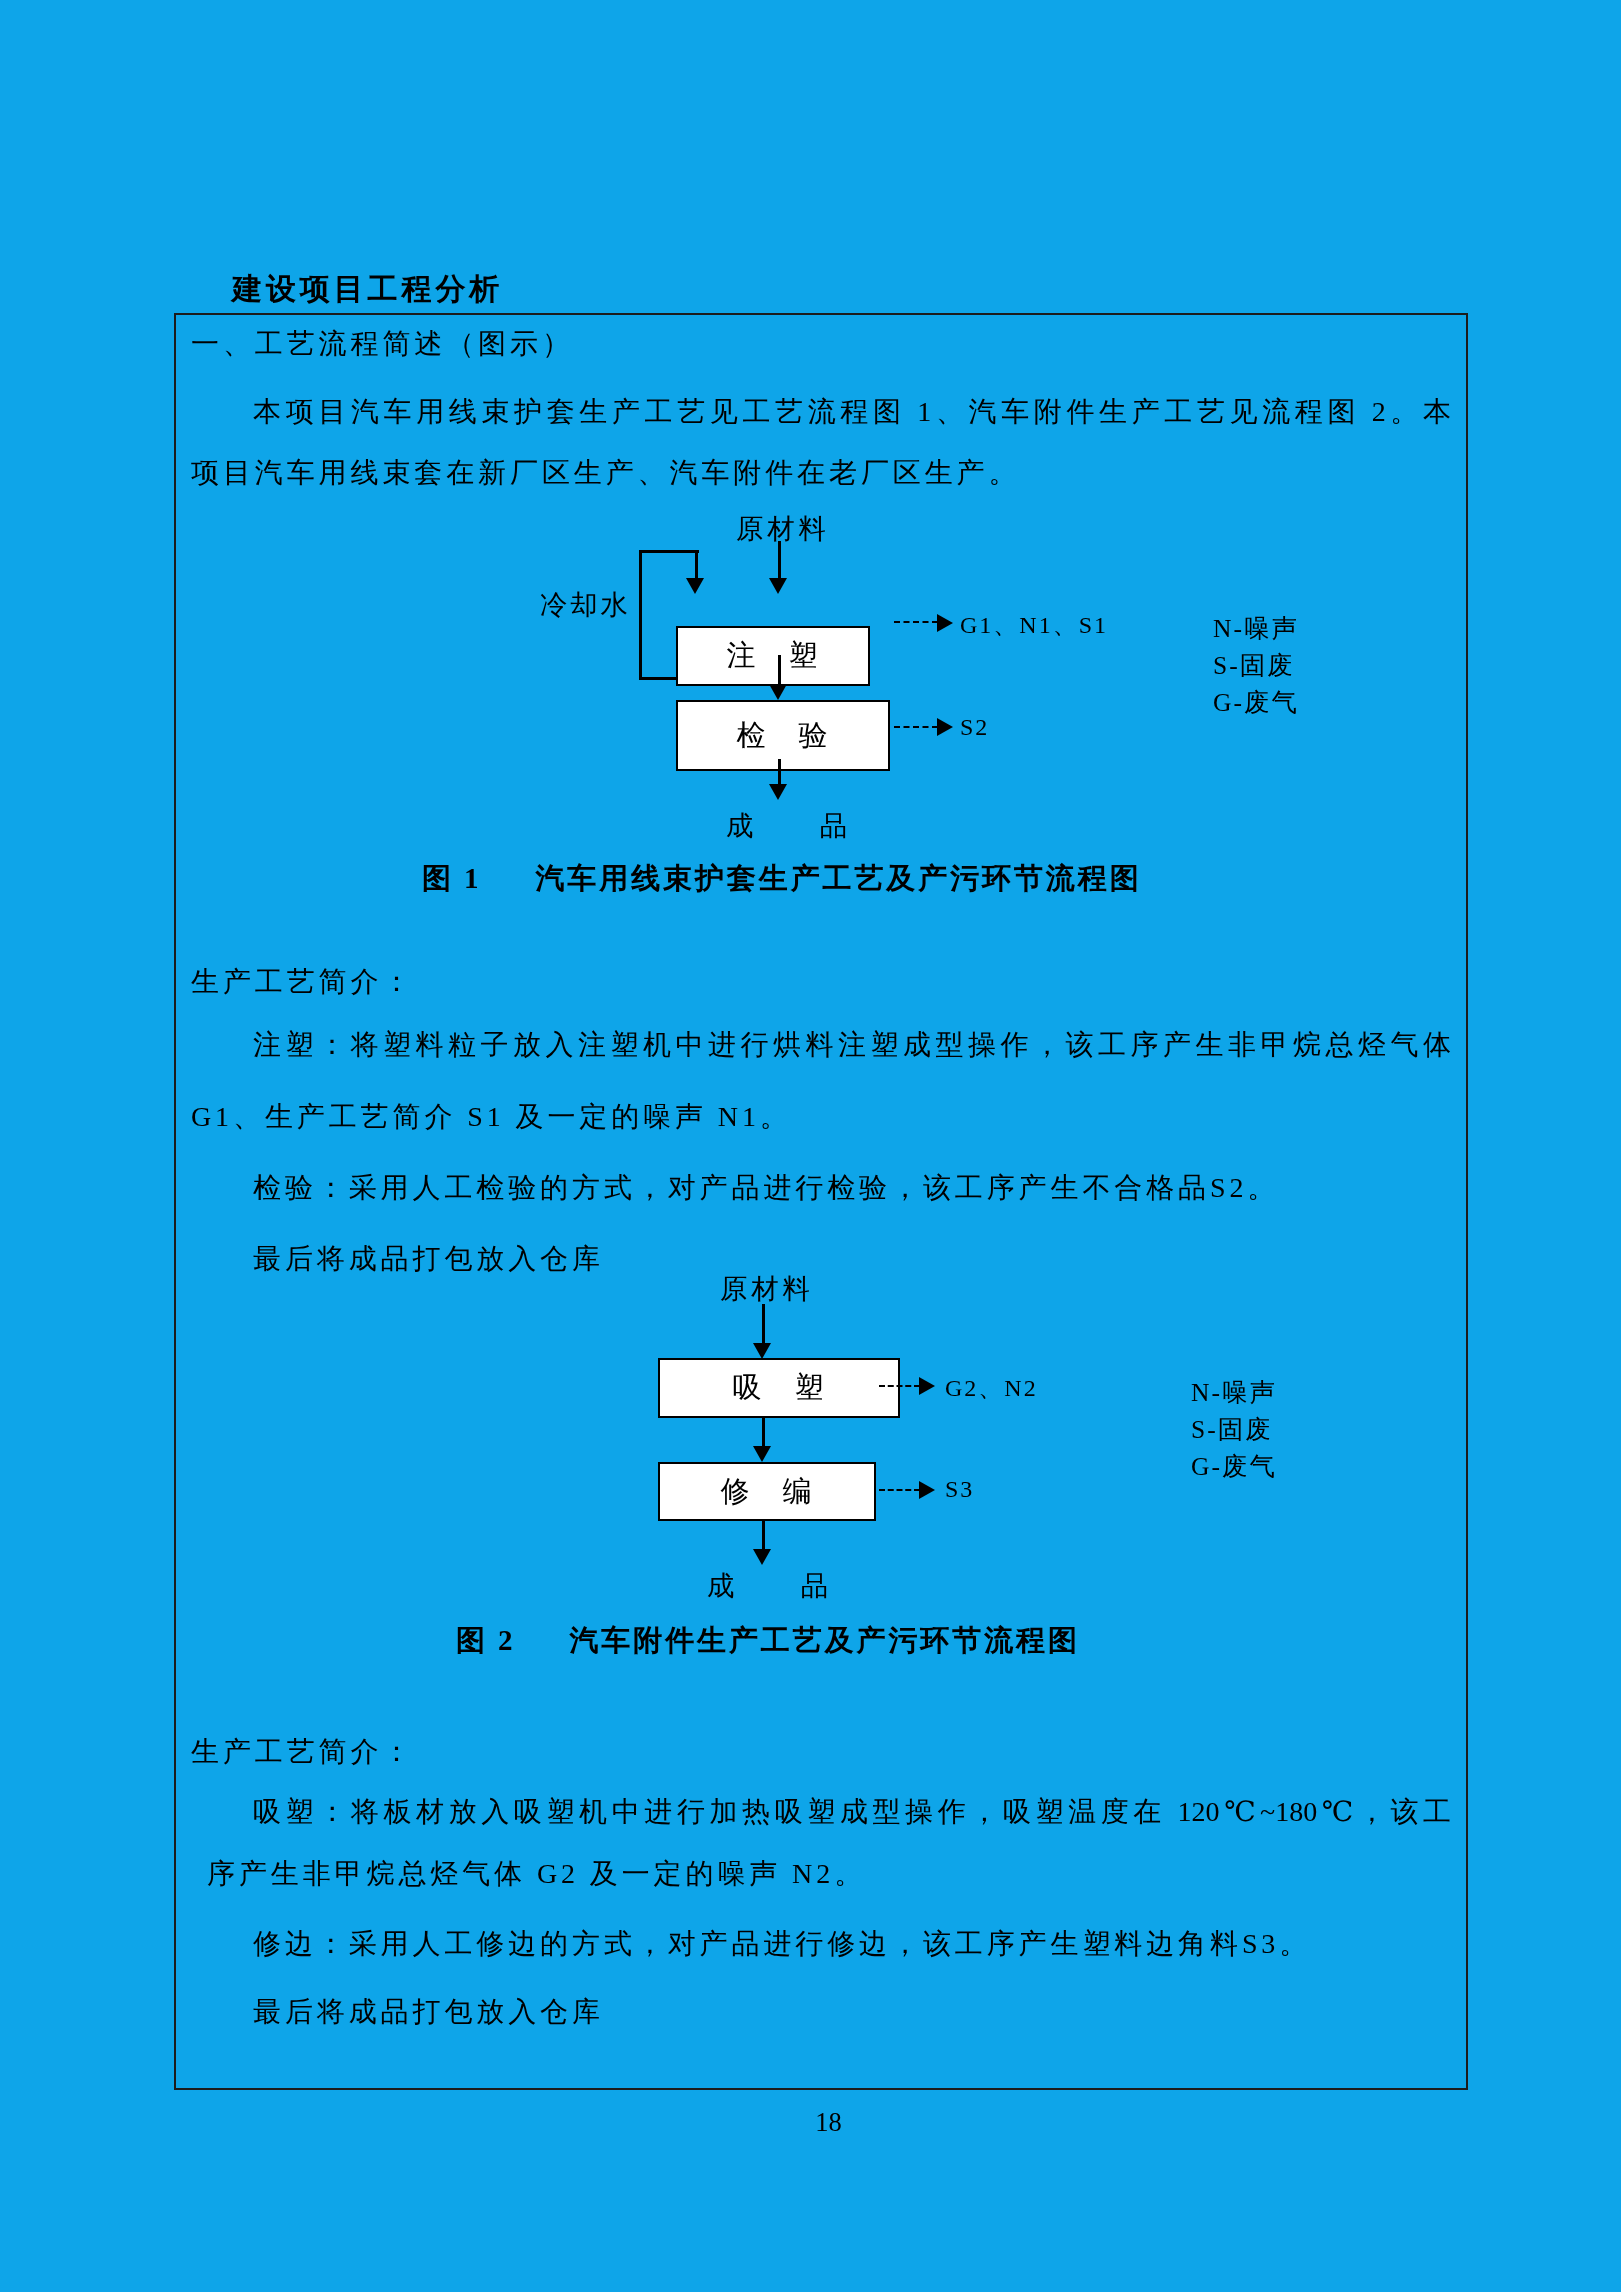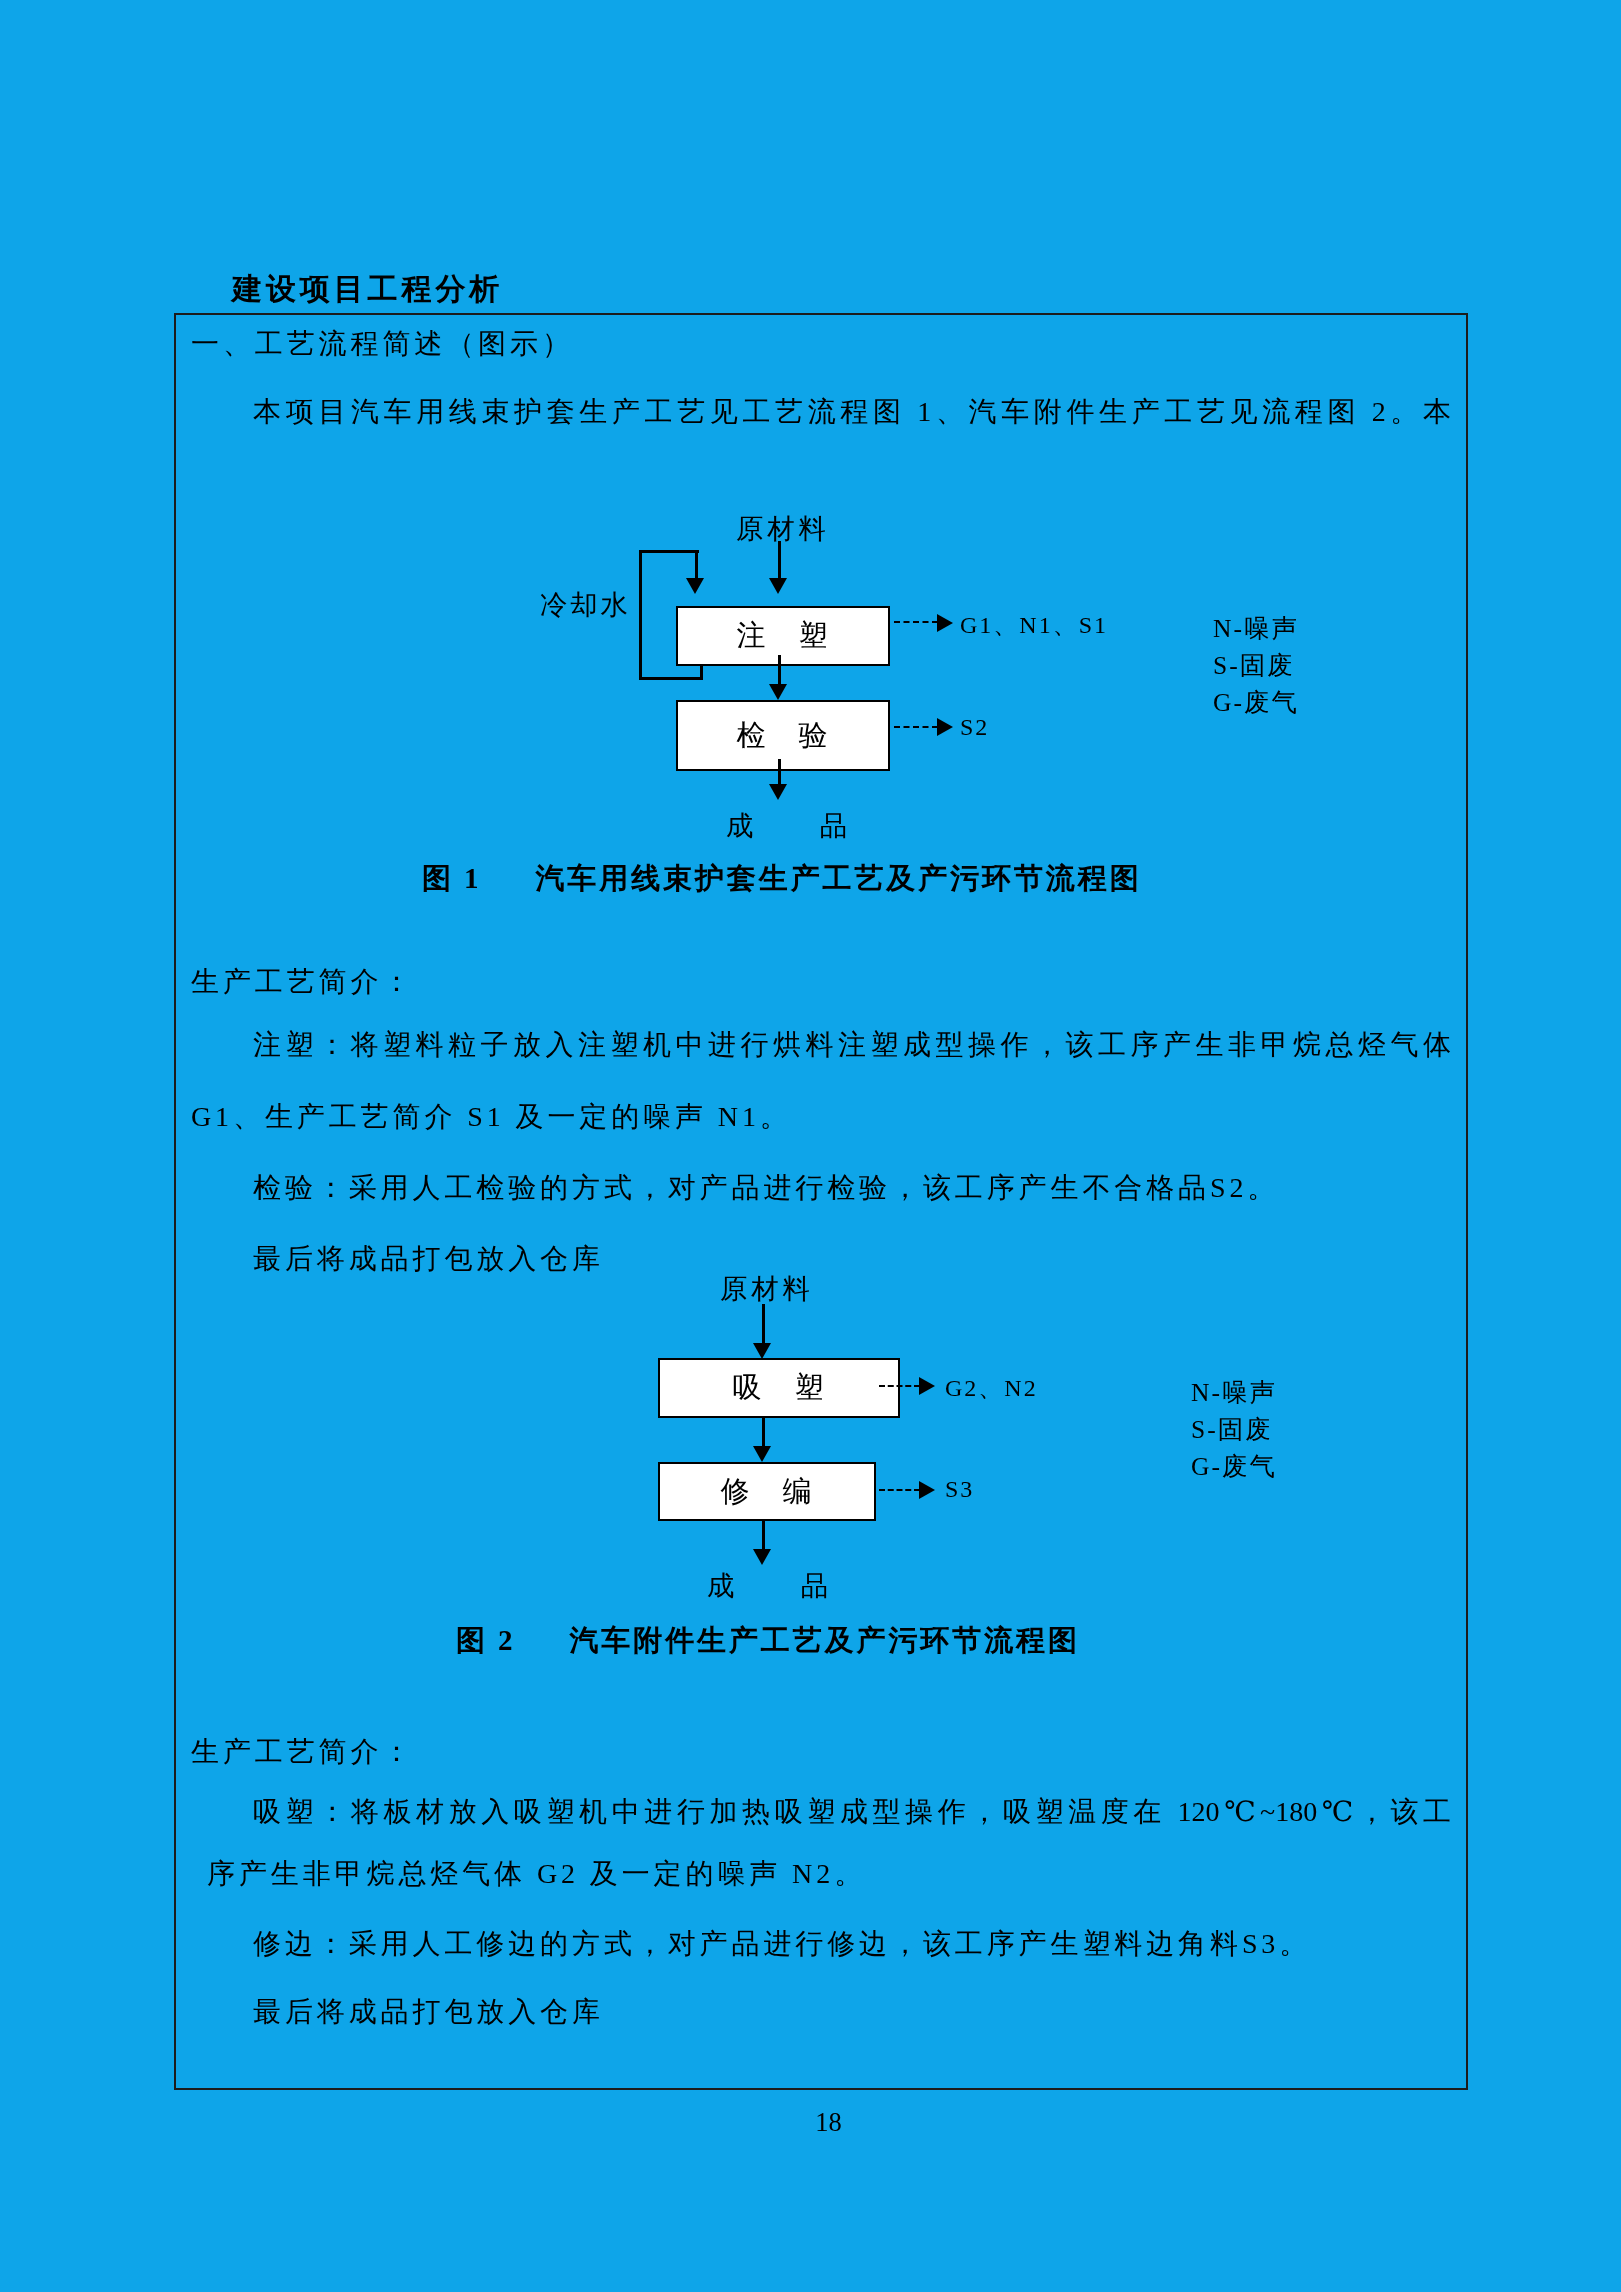--- a/index.html
+++ b/index.html
@@ -63,37 +63,38 @@
 
 <div class="page">
 
   <div class="t doc-title" style="left:232px; top:269px;">建设项目工程分析</div>
 
   <div class="outer-box"></div>
 
   <div class="t body-text" style="left:191px; top:327px;">一、工艺流程简述（图示）</div>
 
   <div class="t body-text just" style="left:253px; top:395px;">本项目汽车用线束护套生产工艺见工艺流程图 1、汽车附件生产工艺见流程图 2。本</div>
+  <div class="t body-text" style="left:191px; top:456px;">项目汽车用线束套在新厂区生产、汽车附件在老厂区生产。</div>
 
   <div>
 
     <div class="t flow-label" style="left:736px; top:511px;">原材料</div>
 
     <div class="vl" style="left:778px; top:541px; height:39px;"></div>
     <div class="ah-down" style="left:769px; top:578px;"></div>
 
     <div class="vl" style="left:639px; top:550px; height:130px;"></div>
     <div class="hl" style="left:639px; top:550px; width:60px;"></div>
     <div class="vl" style="left:695px; top:550px; height:29px;"></div>
     <div class="ah-down" style="left:686px; top:578px;"></div>
     <div class="hl" style="left:639px; top:677px; width:64px;"></div>
     <div class="vl" style="left:700px; top:652px; height:28px;"></div>
     <div class="t flow-label" style="left:540px; top:587px; letter-spacing:2.9px;">冷却水</div>
 
-    <div class="fbox" style="left:676px; top:606px; width:214px; height:60px;">注　塑</div>
+    <div class="fbox" style="left:676px; top:626px; width:194px; height:60px;">注　塑</div>
 
     <div class="dl" style="left:894px; top:621px; width:44px;"></div>
     <div class="ah-right" style="left:937px; top:614px;"></div>
     <div class="t out-label" style="left:960px; top:609px;">G1、N1、S1</div>
 
     <div class="vl" style="left:778px; top:655px; height:36px;"></div>
     <div class="ah-down" style="left:769px; top:684px;"></div>
 
     <div class="fbox" style="left:676px; top:700px; width:214px; height:71px;">检　验</div>
 

